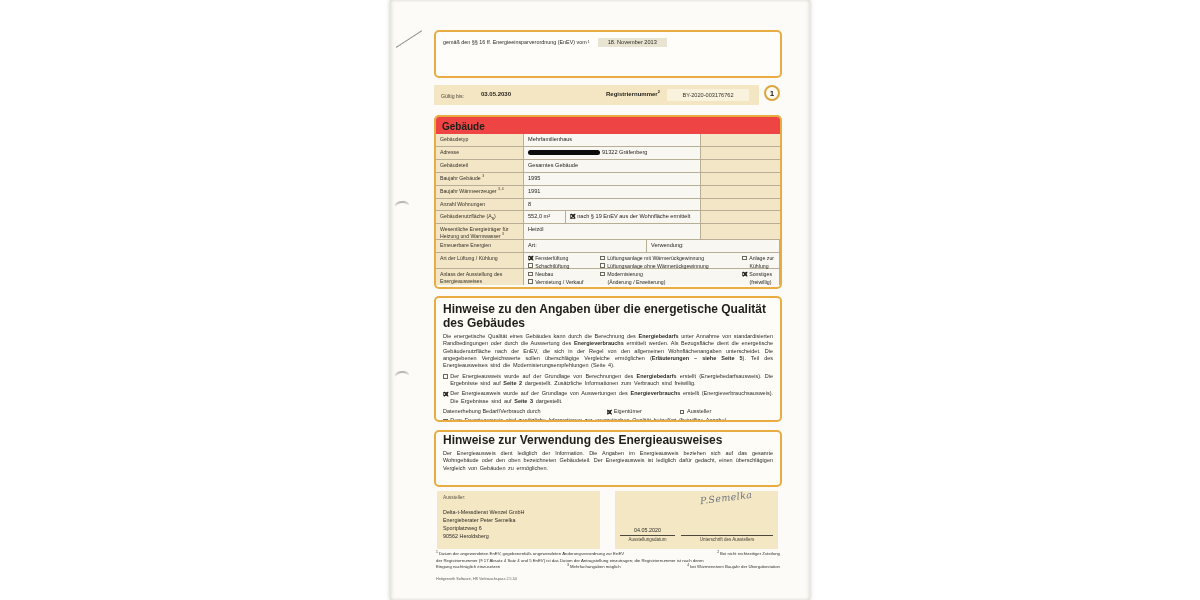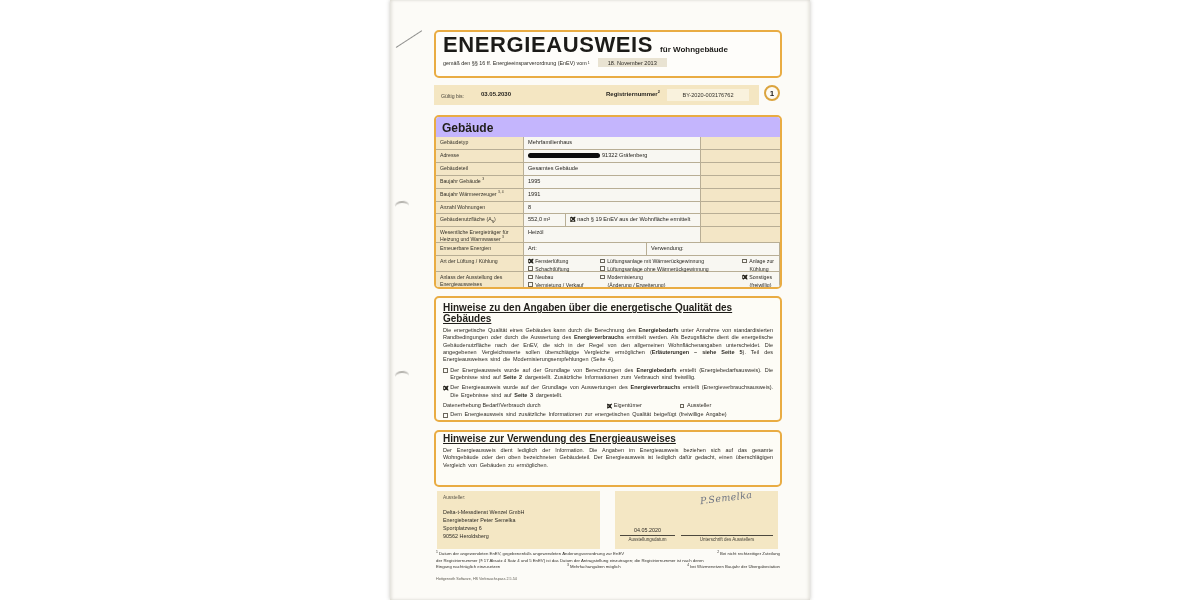--- a/index.html
+++ b/index.html
@@ -36,21 +36,21 @@
   .v-value{position:absolute;left:47px;top:6px;font-size:6px;font-weight:bold;}
   .reg-label{position:absolute;left:172px;top:6px;font-size:6px;font-weight:bold;}
   .reg-box{position:absolute;left:233px;top:3.5px;width:82px;height:12.5px;background:#f9f2dd;
            font-size:5.6px;display:flex;align-items:center;justify-content:center;color:#35332c;}
   .page-circle{position:absolute;left:330px;top:85px;width:16px;height:16px;border:2.6px solid #dba43e;
                border-radius:50%;background:#fdfaf2;display:flex;align-items:center;justify-content:center;
                font-size:8px;font-weight:bold;color:#1c1b18;}
 
   
   .box{position:absolute;left:0;width:348px;background:#fdfcf6;border:2px solid #e9ac43;border-radius:5px;overflow:hidden;}
-  .box-header{background:#c4b5fd;font-size:12px;font-weight:bold;padding:3.5px 6px 2.5px 6px;color:#201e19;}
+  .box-header{background:#ef4444;font-size:10px;font-weight:bold;padding:3.5px 6px 2.5px 6px;color:#201e19;}
 
   
   .building{top:115px;height:174px;}
   .ttable{background:#f3e6c6;}
   .trow{display:flex;border-bottom:0.6px solid #b8ae95;align-items:stretch;}
   .tlabel{width:88px;flex-shrink:0;background:#f3e6c6;font-size:5.2px;padding:2px 3px 1px 4px;
           color:#35322a;border-right:0.6px solid #b8ae95;line-height:1.25;}
   .tval{background:#f8f7f2;font-size:5.6px;padding:2px 3px 1px 4px;border-right:0.6px solid #b8ae95;
         color:#201e19;line-height:1.25;}
   .h13{height:13px;} .h12{height:12px;} .h16{height:16px;}
@@ -63,21 +63,21 @@
   .cb{display:inline-block;width:4.6px;height:4.6px;border:0.8px solid #6b675c;background:#fbfaf5;
       margin-right:2.6px;position:relative;top:0.6px;flex-shrink:0;}
   .cb.x::after{content:"\2715";position:absolute;left:-1.2px;top:-3px;font-size:8px;font-weight:bold;color:#181713;}
   .optline{display:flex;align-items:flex-start;font-size:5.2px;line-height:1.3;margin-bottom:1px;color:#2a2822;}
   .optcol{display:flex;flex-direction:column;}
   .indent{margin-left:7.5px;}
 
   
   .hints1{top:296px;height:126px;padding:4px 7px;}
   .hints2{top:430px;height:57px;padding:1px 7px;}
-  .h-title{font-size:10px;font-weight:bold;color:#201e19;margin-bottom:3px;text-decoration:underline;}
+  .h-title{font-size:12px;font-weight:bold;color:#201e19;margin-bottom:3px;}
   .jpara{font-size:5.5px;line-height:1.33;text-align:justify;color:#2e2b25;word-spacing:1.1px;}
   .cbrow{display:flex;align-items:flex-start;margin-top:3px;}
   .cbrow .cb{margin-top:1px;}
   .cbrow .jpara{flex:1;}
   .dataline{display:flex;align-items:center;font-size:5.5px;margin-top:3.5px;color:#2e2b25;}
   .dataline .opt{display:flex;align-items:center;}
   .dl-o1{margin-left:66px;} .dl-o2{margin-left:38px;}
 
   
   .issuer-left{position:absolute;left:3px;top:491px;width:163px;height:58px;background:#f4e7c4;padding:3.5px 6px;}
@@ -104,24 +104,20 @@
 
 <div class="canvas">
   <div class="page">
     <div class="pencil"></div>
     <div class="punch hole1"></div>
     <div class="punch hole2"></div>
 
     <div class="content">
 
       <div class="title-box">
-        <div class="title-row">
-          <span class="main-title">ENERGIEAUSWEIS</span>
-          <span class="type-label">für Wohngebäude</span>
-        </div>
         <div class="law-row">
           <span>gemäß den §§ 16 ff. Energieeinsparverordnung (EnEV) vom</span>
           <sup>1</sup>
           <span class="date-box">18. November 2013</span>
         </div>
       </div>
 
       <div class="validity">
         <span class="v-label">Gültig bis:</span>
         <span class="v-value">03.05.2030</span>

